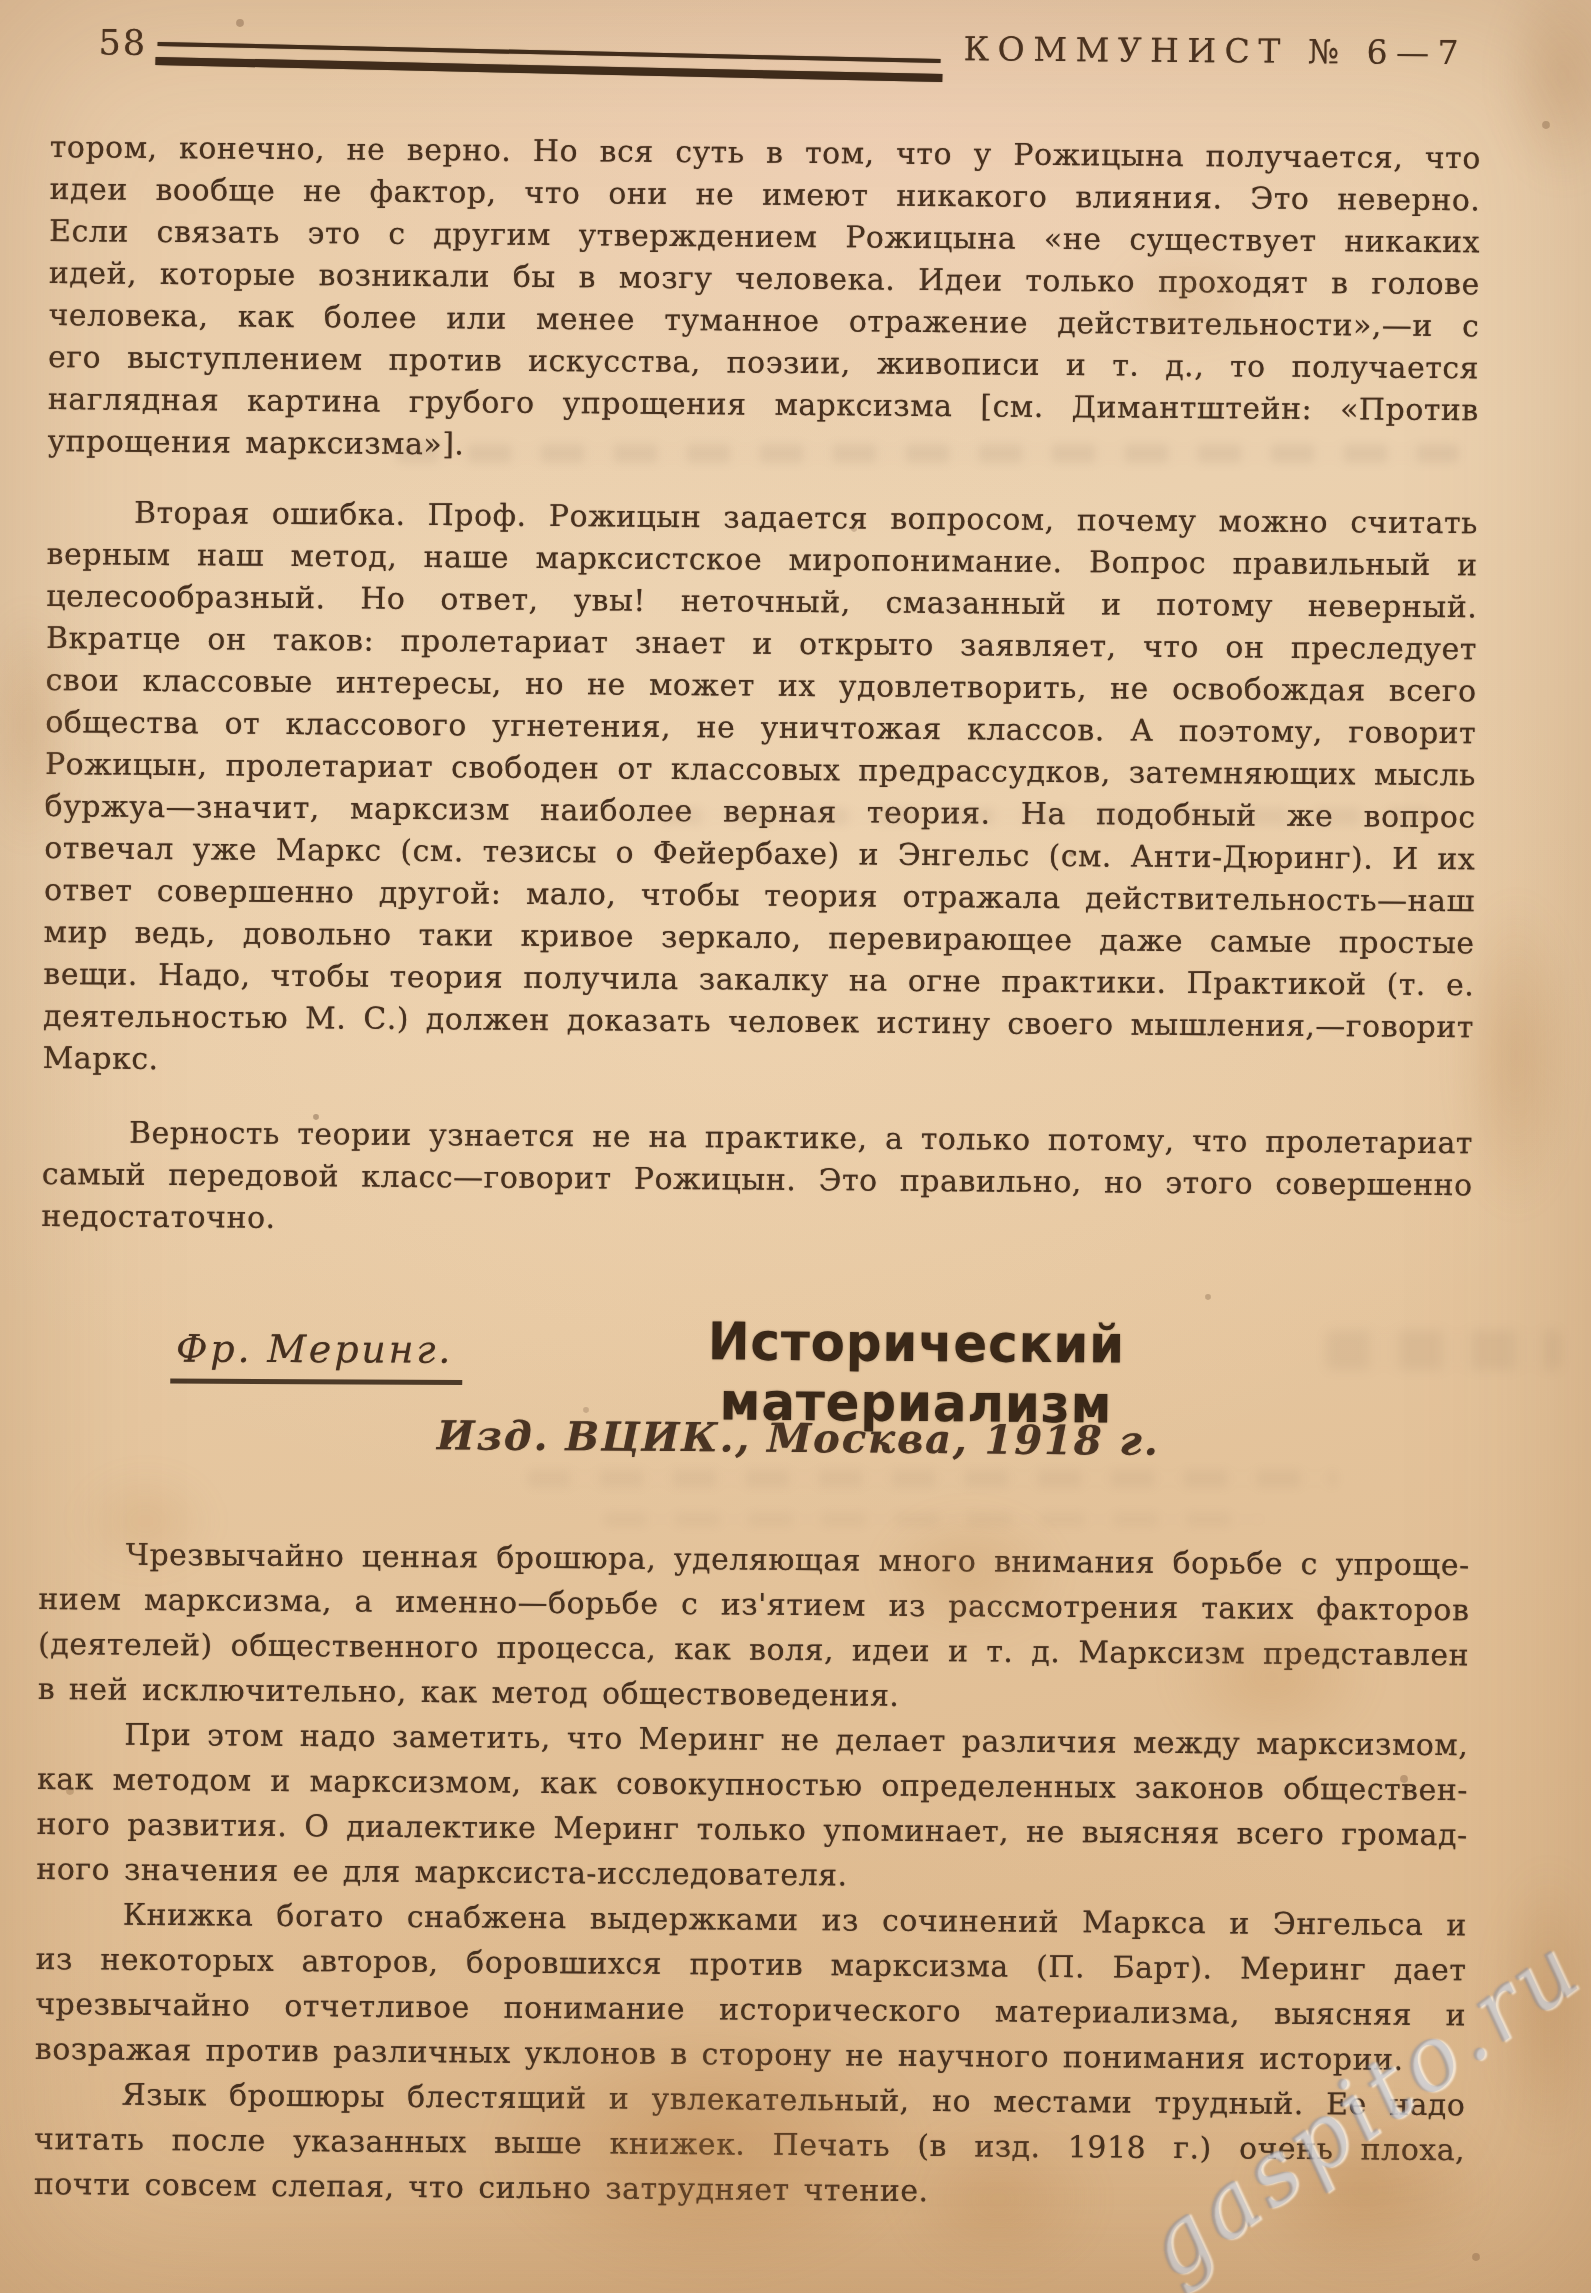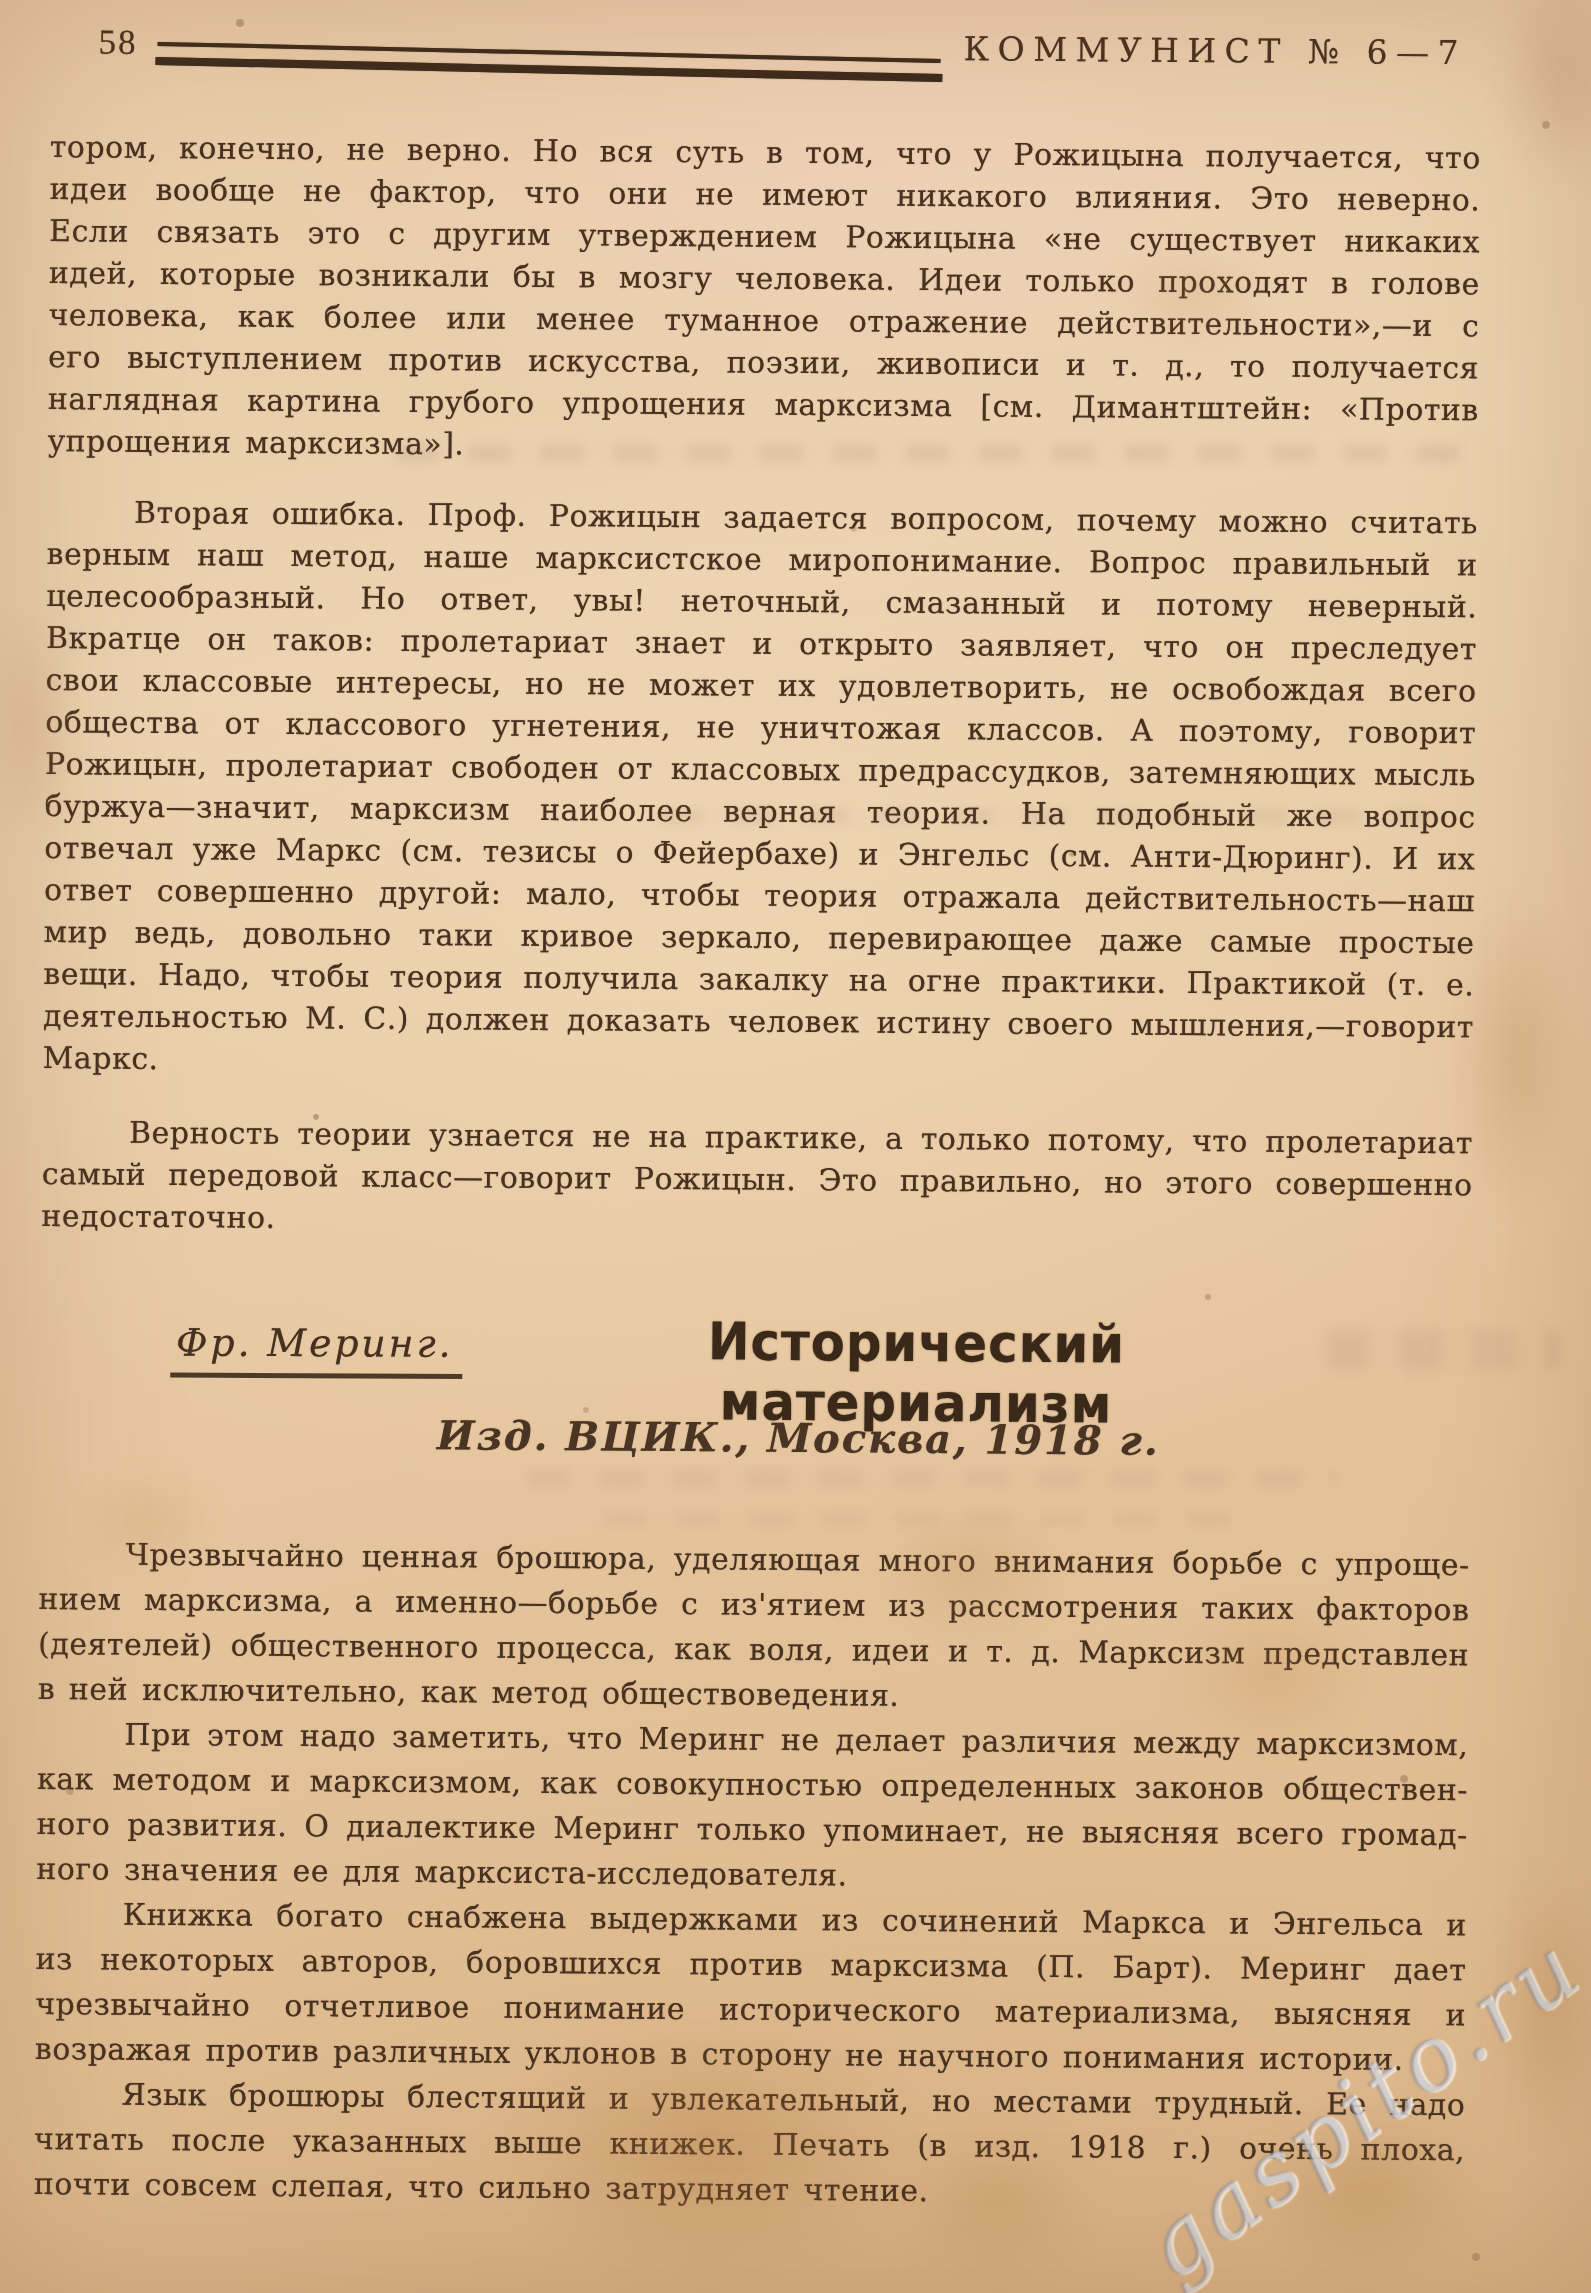--- a/index.html
+++ b/index.html
@@ -10,21 +10,21 @@
       radial-gradient(847px 471px at 55% 6%, rgba(246,212,196,0.40), transparent 70%),
       radial-gradient(1224px 753px at 46% 42%, rgba(250,228,198,0.32), transparent 75%),
       radial-gradient(1412px 847px at 50% 104%, rgba(200,152,100,0.28), transparent 72%),
       linear-gradient(168deg,#e9cba8 0%,#ebd1af 28%,#e6c7a0 55%,#e0bd93 80%,#dab58a 100%);
   }
   .vignette{position:absolute;inset:0;box-shadow:inset 0 0 179px rgba(135,90,45,0.28);pointer-events:none;}
   .skew{position:absolute;inset:0;transform:rotate(0.45deg);}
 
   
   .pageno{position:absolute;left:90px;top:28px;font-size:35px;letter-spacing:1.9px;
-    text-shadow:0 0 0.9px rgba(70,48,32,0.6);font-family:Liberation Serif, serif;}
+    text-shadow:0 0 0.9px rgba(70,48,32,0.6);}
   .rule{position:absolute;background:#3c2a1b;transform-origin:left center;
     box-shadow:0 0 0.9px rgba(60,42,27,0.8);}
   .rule.r1{left:149px;top:47px;width:783px;height:3.8px;transform:rotate(0.8deg);}
   .rule.r2{left:147px;top:62px;width:787px;height:7.5px;transform:rotate(0.8deg);}
   .journal{position:absolute;left:955px;top:28px;font-size:33px;letter-spacing:8.5px;
     white-space:nowrap;text-shadow:0 0 0.9px rgba(70,48,32,0.6);}
 
   
   .para{position:absolute;left:42px;width:1431px;}
   .p1{top:132px;}
@@ -37,21 +37,21 @@
     font-size:30px;letter-spacing:0.5px;word-spacing:3.8px;
     text-align:justify;text-align-last:justify;white-space:nowrap;
     color:#47311f;text-shadow:0 0 1.1px rgba(70,48,32,0.65);
   }
   .line.last{text-align-last:left;}
   .line.indent{text-indent:87px;}
 
   
   .heading-row{position:absolute;left:42px;top:1316px;width:1431px;height:94px;}
   .author{
-    position:absolute;left:130px;top:9px;font-style:italic;font-size:38px;letter-spacing:2.8px;
+    position:absolute;left:130px;top:15px;font-style:italic;font-size:38px;letter-spacing:2.8px;
     padding:0 9.4px 7.5px 5.6px;border-bottom:5.6px solid rgba(55,38,23,0.88);
     transform:rotate(-0.2deg);text-shadow:0 0 0.9px rgba(70,48,32,0.6);
   }
   .big-title{
     position:absolute;left:450px;top:-3.8px;width:852px;text-align:center;
     font-family:"DejaVu Sans",sans-serif;font-weight:bold;font-size:52px;letter-spacing:0.9px;
     transform:scaleX(0.96);color:#3a2818;text-shadow:0 0 1.9px rgba(58,40,24,0.55);
   }
   .imprint{
     position:absolute;left:85px;top:1414px;width:1431px;text-align:center;

